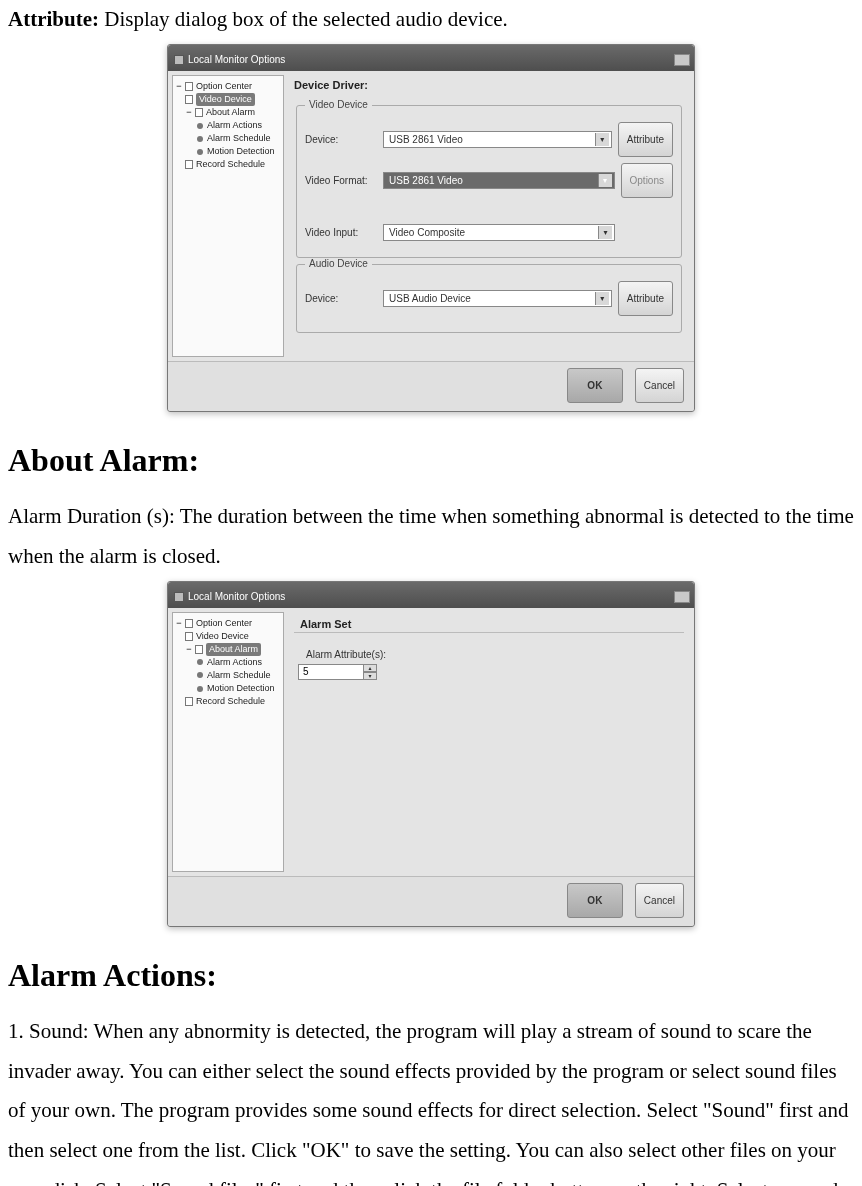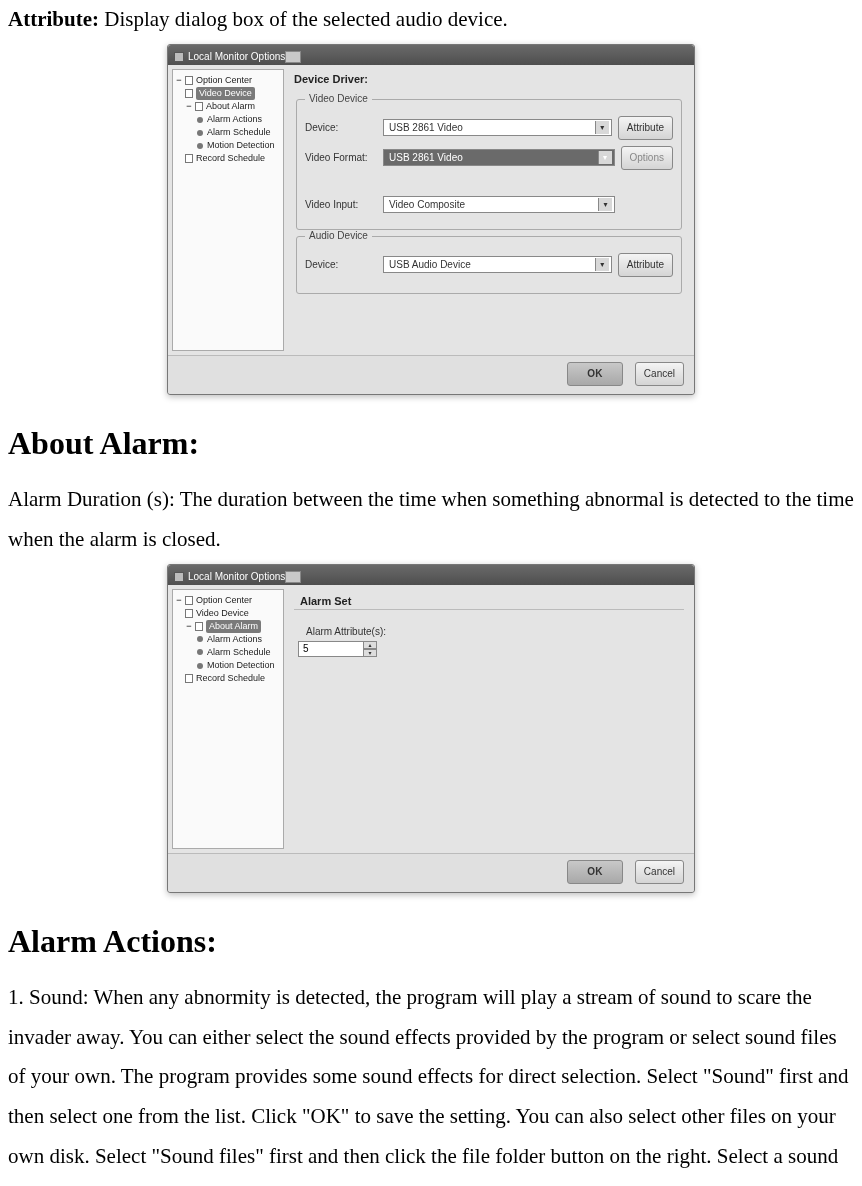--- a/index.html
+++ b/index.html
@@ -33,25 +33,26 @@
     background: linear-gradient(#e4e4e4,#d8d8d8);
     border: 1px solid #777;
     border-radius: 3px;
     font-family: Tahoma, Arial, sans-serif;
     font-size: 10px;
     color: #333;
     box-shadow: 0 2px 6px rgba(0,0,0,.25);
     filter: grayscale(100%);
   }
   .titlebar {
-    height: 20px;
+    height: 26px;
     background: linear-gradient(#6a6a6a,#4e4e4e);
     color: #fff;
     display:flex;
     align-items:center;
+    justify-content:space-between;
     padding: 4px 4px 0 6px;
     border-top-left-radius:3px;
     border-top-right-radius:3px;
     font-size: 10px;
   }
   .titlebar .icon {
     width:10px;height:10px;background:#bcbcbc;display:inline-block;margin-right:4px;border:1px solid #555;
   }
   .titlebar .t-left{display:flex;align-items:center;}
   .sysbtn {
@@ -102,21 +103,21 @@
   }
   .row{display:flex;align-items:center;margin:6px 0;}
   .lbl{width:78px;font-size:10px;color:#333;}
   .combo{
     flex:1;height:17px;background:#fff;border:1px solid #888;display:flex;align-items:center;
     justify-content:space-between;padding:0 2px 0 5px;font-size:10px;
   }
   .combo .arr{width:14px;height:13px;background:#d8d8d8;border-left:1px solid #888;display:flex;align-items:center;justify-content:center;font-size:8px;}
   .combo.sel-dark{background:#6a6a6a;color:#fff;}
   .btn{
-    height:24px;background:linear-gradient(#f4f4f4,#d4d4d4);border:1px solid #888;border-radius:3px;
+    height:35px;background:linear-gradient(#f4f4f4,#d4d4d4);border:1px solid #888;border-radius:3px;
     padding:0 8px;font-size:10px;display:inline-flex;align-items:center;justify-content:center;
     margin-left:6px;min-width:46px;
   }
   .btn.primary{background:linear-gradient(#c8c8c8,#a8a8a8);font-weight:bold;min-width:56px;}
   .btn.disabled{color:#888;}
   .footer{
     display:flex;justify-content:flex-end;align-items:center;
     padding:6px 10px 8px 10px;gap:6px;border-top:1px solid #bbb;background:#e0e0e0;
     border-bottom-left-radius:3px;border-bottom-right-radius:3px;
   }

